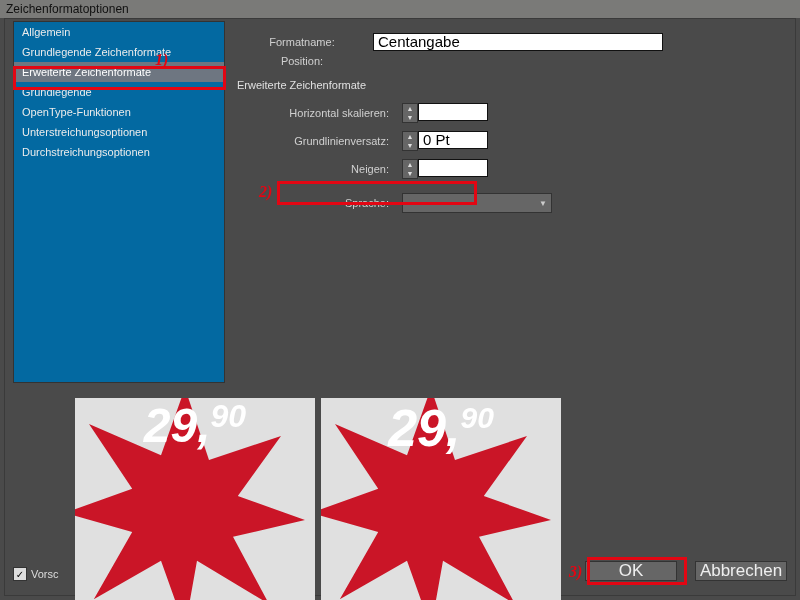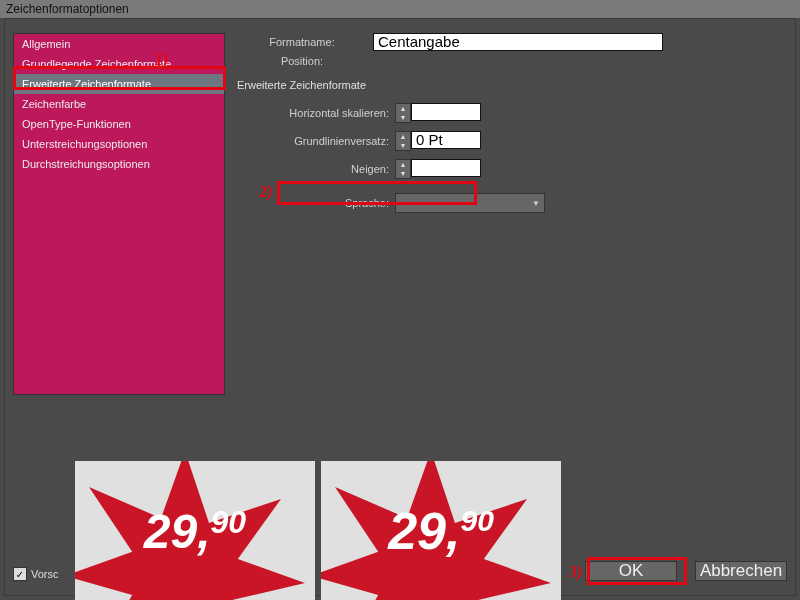--- a/index.html
+++ b/index.html
@@ -1,59 +1,59 @@
 <!DOCTYPE html>
 <html><head>
 <meta charset="utf-8">
 <style>
   html,body{margin:0;padding:0;width:800px;height:600px;background:#4a4a4a;font-family:Tahoma,Arial,sans-serif;font-size:11px;color:#ddd;overflow:hidden}
   .titlebar{background:#7a7a78;height:18px;line-height:18px;padding:0 6px;color:#111;font-size:12px}
   .window{position:absolute;left:4px;right:4px;top:18px;bottom:4px;background:#4a4a4a;border:1px solid #3a3a3a}
-  .sidebar{position:absolute;left:8px;top:14px;width:210px;height:360px;background:#be185d;border:1px solid #333}
+  .sidebar{position:absolute;left:8px;top:2px;width:210px;height:360px;background:#0369a1;border:1px solid #333}
   .sidebar-item{padding:4px 8px;color:#ececec;cursor:pointer}
   .sidebar-item.sel{background:#6e7681;color:#fff}
   .content{position:absolute;left:232px;right:14px;top:14px;height:360px}
   .row{display:flex;align-items:center;margin-bottom:8px}
   .lbl{width:130px;text-align:center;margin-right:6px;color:#d0d0d0}
-  .lbl2{width:140px;text-align:right;margin-right:6px;color:#d0d0d0}
+  .lbl2{width:140px;text-align:right;margin-right:13px;color:#d0d0d0}
   .txtin{background:#fff;border:1px solid #111;color:#000;height:16px;line-height:16px;padding:0 4px;font-size:15px}
   .spin{display:inline-flex}
   .spin .btns{width:14px;height:18px;background:#666;border:1px solid #333;display:flex;flex-direction:column}
   .spin .btns span{flex:1;display:flex;align-items:center;justify-content:center;color:#ddd;font-size:7px;line-height:1}
   .spin input{width:60px}
   .section{color:#e0e0e0;margin:10px 0 12px 0}
   .dd{background:#666;border:1px solid #333;height:18px;display:flex;align-items:center;justify-content:flex-end;padding:0 4px;color:#ccc;width:140px}
   .dd .car{font-size:8px}
   .footer{position:absolute;bottom:14px;left:8px;right:8px;display:flex;align-items:flex-end;justify-content:space-between}
   .chk{display:flex;align-items:center;gap:4px;color:#ddd}
   .chk .box{width:12px;height:12px;background:#ddd;border:1px solid #333;display:flex;align-items:center;justify-content:center;color:#000;font-size:10px}
   .btns-bar{display:flex;gap:18px}
   .dlg-btn{width:90px;height:18px;background:#666;border:1px solid #333;color:#eee;text-align:center;line-height:18px;font-size:17px}
   
   .hl{position:absolute;border:3px solid #e20613;pointer-events:none;box-sizing:border-box}
   .ann{position:absolute;color:#e20613;font-weight:bold;font-style:italic;font-size:16px;font-family:Georgia,serif}
   
-  .star-box{width:240px;height:140px;background:#e0e0e0;display:flex;align-items:center;justify-content:center;position:relative;overflow:hidden}
+  .star-box{width:240px;height:203px;background:#e0e0e0;display:flex;justify-content:center;position:relative;overflow:hidden}
   .star{position:absolute;width:240px;height:240px;background:#ca1527;clip-path:polygon(50% 0%,60% 30%,90% 20%,72% 45%,100% 55%,70% 62%,85% 90%,55% 72%,50% 100%,40% 72%,12% 88%,28% 60%,0% 52%,28% 42%,10% 15%,40% 28%);top:-10px;left:-10px}
   .price{position:relative;color:#fff;font-weight:700;font-style:italic;font-family:Arial,sans-serif}
   
   .svglay{position:absolute;inset:0;pointer-events:none}
 </style>
 </head>
 <body>
 
 <div class="titlebar"><span>Zeichenformatoptionen</span></div>
 
 <div class="window">
 
   <div class="sidebar">
     <div class="sidebar-item">Allgemein</div>
     <div class="sidebar-item">Grundlegende Zeichenformate</div>
     <div class="sidebar-item sel">Erweiterte Zeichenformate</div>
-    <div class="sidebar-item">Zeichenfarbe</div>
+    <div class="sidebar-item">Grundlegende</div>
     <div class="sidebar-item">OpenType-Funktionen</div>
     <div class="sidebar-item">Unterstreichungsoptionen</div>
     <div class="sidebar-item">Durchstreichungsoptionen</div>
   </div>
 
   <div class="content">
     <div class="row" style="margin-bottom:4px">
       <div class="lbl">Formatname:</div>
       <input class="txtin" style="width: 280px;" value="Centangabe">
     </div>

